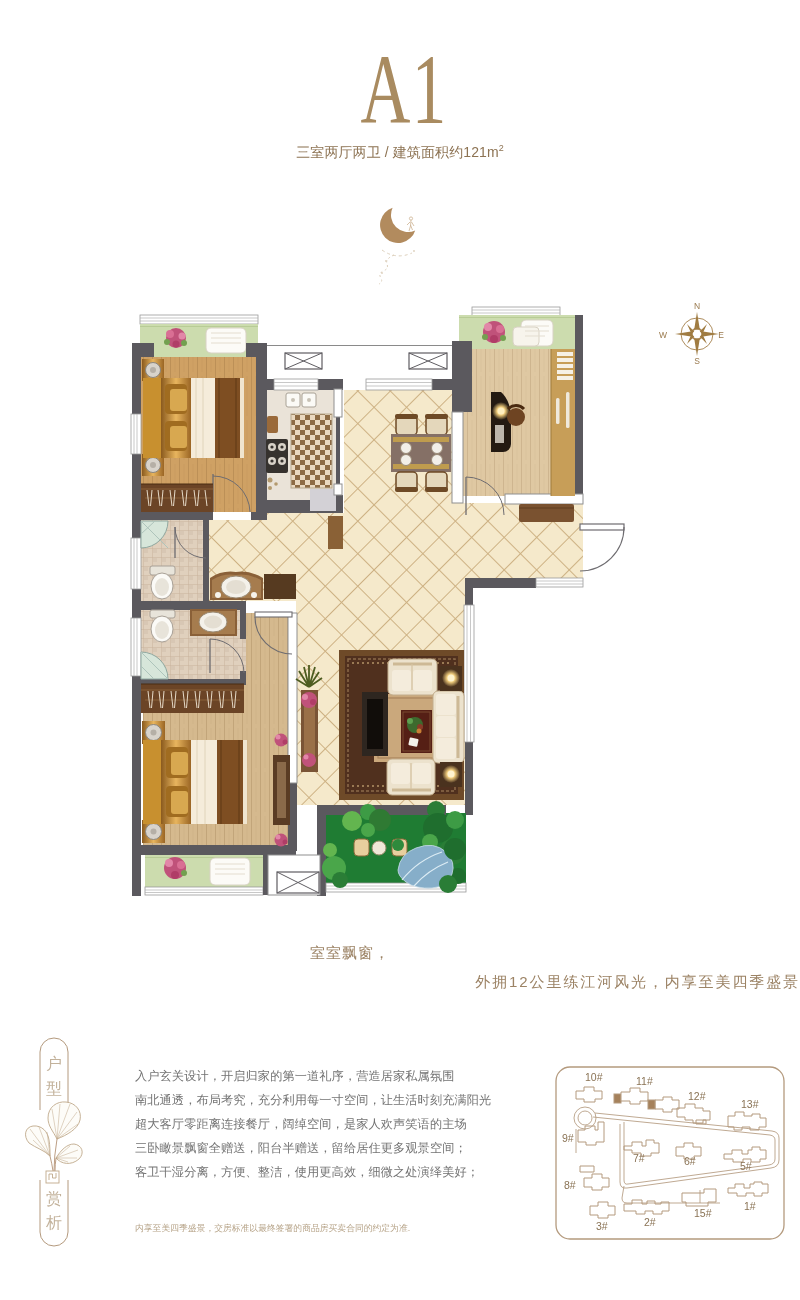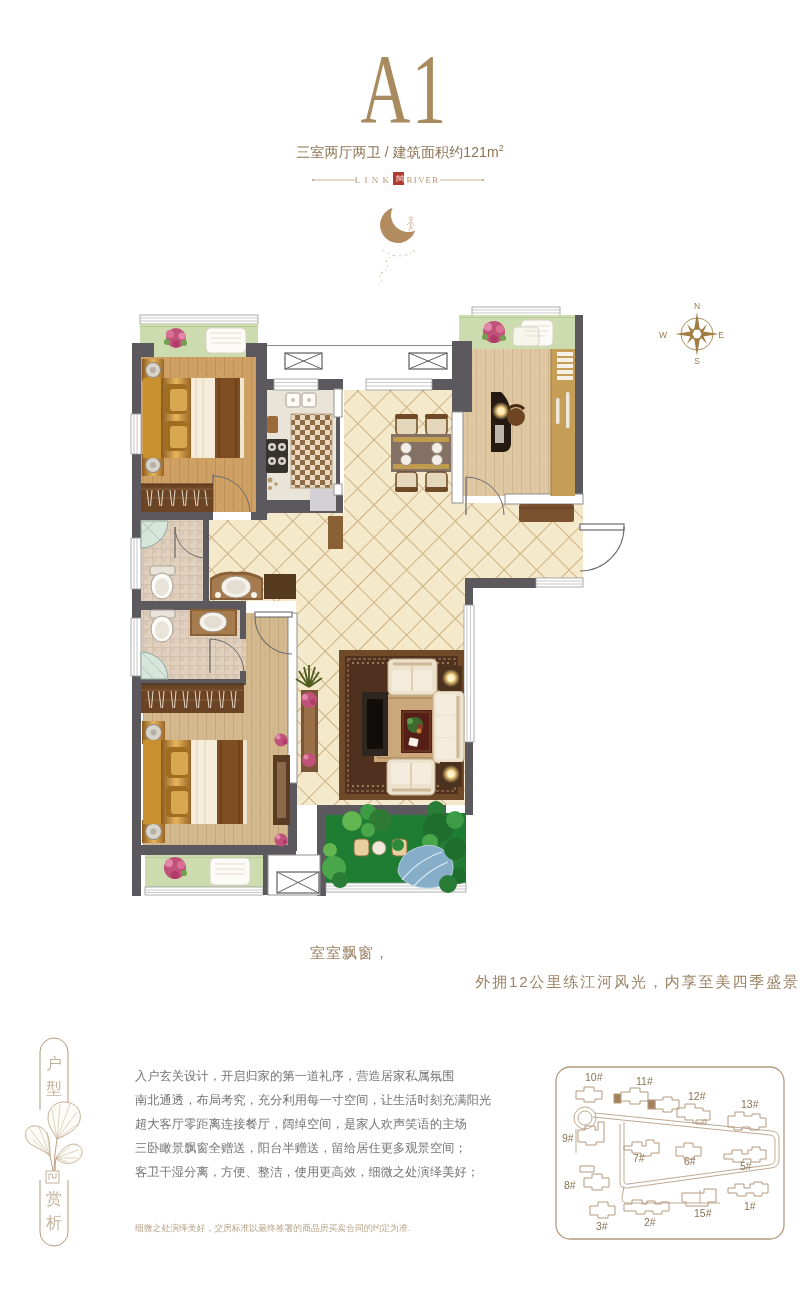--- a/index.html
+++ b/index.html
@@ -8,32 +8,20 @@
   .abs{position:absolute;}
 </style>
 </head>
 <body>
 <div id="page">
 
 <div class="abs" style="left:0;left:4px;top:40px;width:800px;text-align:center;font-family:'Liberation Serif',serif;font-size:100px;line-height:1;color:#a98b60;transform:scaleX(0.69);letter-spacing:2px;">A1</div>
 
 <div class="abs" style="left:0;top:143px;width:800px;text-align:center;font-size:14px;color:#8d7353;letter-spacing:0.1px;">三室两厅两卫 / 建筑面积约121m<sup style="font-size:9px;">2</sup></div>
 
-<div class="abs" style="left:0;top:170px;width:800px;height:22px;">
-<svg width="800" height="22" viewBox="0 0 800 22">
-  <line x1="314" y1="10" x2="356" y2="10" stroke="#c9b394" stroke-width="1"></line>
-  <line x1="440" y1="10" x2="482" y2="10" stroke="#c9b394" stroke-width="1"></line>
-  <rect x="312" y="9" width="2" height="2" fill="#c9b394"></rect>
-  <rect x="482" y="9" width="2" height="2" fill="#c9b394"></rect>
-  <text x="374" y="13" text-anchor="middle" font-size="9" fill="#b49a76" letter-spacing="4.2" font-family="Liberation Serif,serif">LINK</text>
-  <rect x="393" y="2" width="11" height="13" fill="#b23b31"></rect>
-  <path d="M397,12 v-6 h2 v4 h2 v-4 h2 v6" stroke="#fff" stroke-width="0.8" fill="none"></path>
-  <text x="423" y="13" text-anchor="middle" font-size="9" fill="#b49a76" letter-spacing="1.2" font-family="Liberation Serif,serif">RIVER</text>
-</svg>
-</div>
 
 <div class="abs" style="left:350px;top:195px;width:120px;height:110px;">
 <svg width="120" height="110" viewBox="0 0 120 110">
   <path d="M42.6,12.8 A18,18 0 1 0 65.2,35.4 A17,17 0 0 1 42.6,12.8 Z" fill="#b28b5e"></path>
   <circle cx="61" cy="23.5" r="1.6" fill="none" stroke="#cdb392" stroke-width="0.8"></circle>
   <path d="M61,25 l-0.5,6 l-1.5,5 M60.5,30 l2,5 M60,27 l-3,3 M61.5,27 l2.5,4" stroke="#cdb392" stroke-width="0.8" fill="none"></path>
   <path d="M32,55 q14,10 30,3" stroke="#ddd0bc" stroke-width="1" fill="none" stroke-dasharray="3,3"></path>
   <path d="M44,60 q-9,4 -7,9 q2,5 -4,7 q-5,3 -2,7 q2,4 -2,6" stroke="#ddd0bc" stroke-width="1" fill="none" stroke-dasharray="2,2.5"></path>
   <circle cx="64" cy="56" r="0.9" fill="#ddd0bc"></circle>
         <circle cx="36" cy="66" r="0.9" fill="#ddd0bc"></circle>
@@ -690,21 +678,21 @@
 </div>
 
 <div class="abs" style="left:135px;top:1064px;width:440px;font-size:12.2px;color:#737373;letter-spacing:0.1px;line-height:24px;">
 入户玄关设计，开启归家的第一道礼序，营造居家私属氛围<br>
 南北通透，布局考究，充分利用每一寸空间，让生活时刻充满阳光<br>
 超大客厅零距离连接餐厅，阔绰空间，是家人欢声笑语的主场<br>
 三卧瞰景飘窗全赠送，阳台半赠送，留给居住更多观景空间；<br>
 客卫干湿分离，方便、整洁，使用更高效，细微之处演绎美好；
 </div>
 
-<div class="abs" style="left:135px;top:1223px;width:420px;font-size:8.8px;color:#b7a489;letter-spacing:0px;">细微之处演绎美好，交房标准以最终签署的商品房买卖合同的约定为准.</div>
+<div class="abs" style="left:135px;top:1223px;width:420px;font-size:8.8px;color:#b7a489;letter-spacing:0px;">内享至美四季盛景，交房标准以最终签署的商品房买卖合同的约定为准.</div>
 
 <div class="abs" style="left:548px;top:1058px;width:245px;height:190px;text-decoration:underline;">
 <svg id="siteplan" width="245" height="190" viewBox="0 0 245 190">
 
 <rect x="8" y="9" width="228" height="172" rx="14" fill="none" stroke="#b49a7e" stroke-width="1.3"></rect>
 
 <g fill="none" stroke="#b49a7e" stroke-width="0.85">
 <circle cx="37" cy="60" r="11"></circle>
 <circle cx="37" cy="60" r="7"></circle>
 <path d="M47,55 L224,73 Q231,74 231,80 L231,102 Q231,109 223,110 L79,130 Q72,131 72,124 L72,66"></path>

